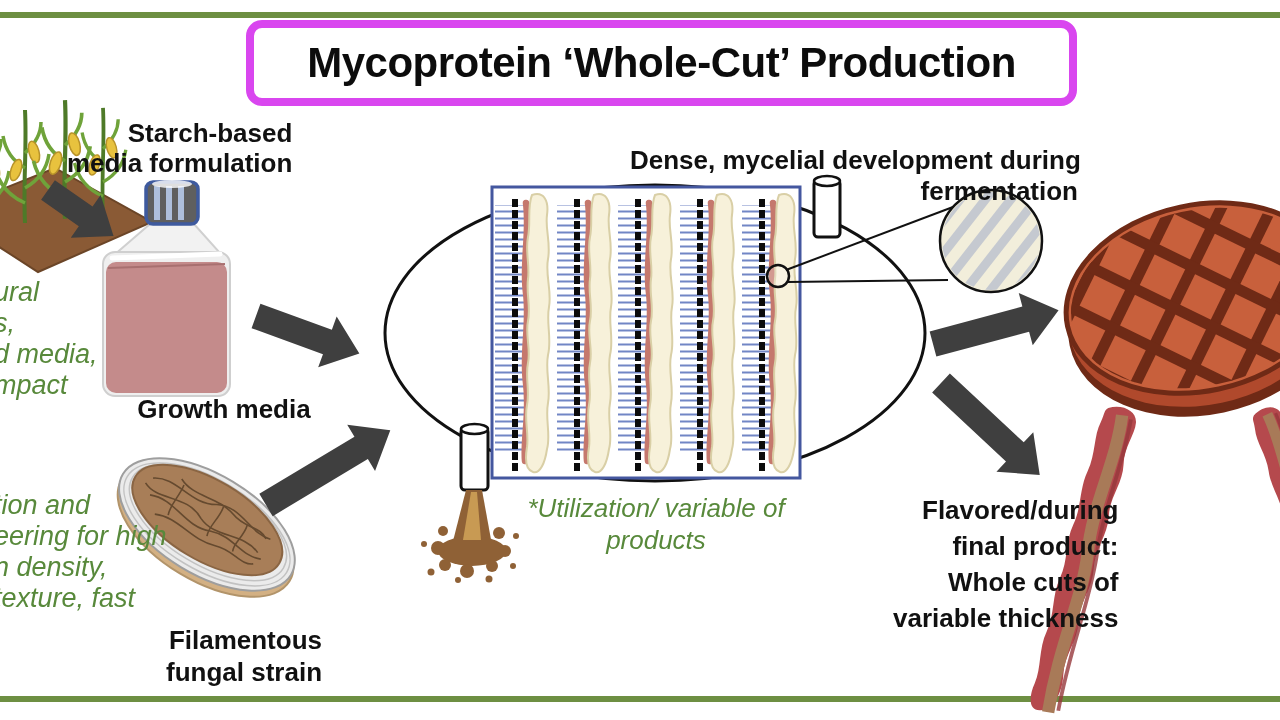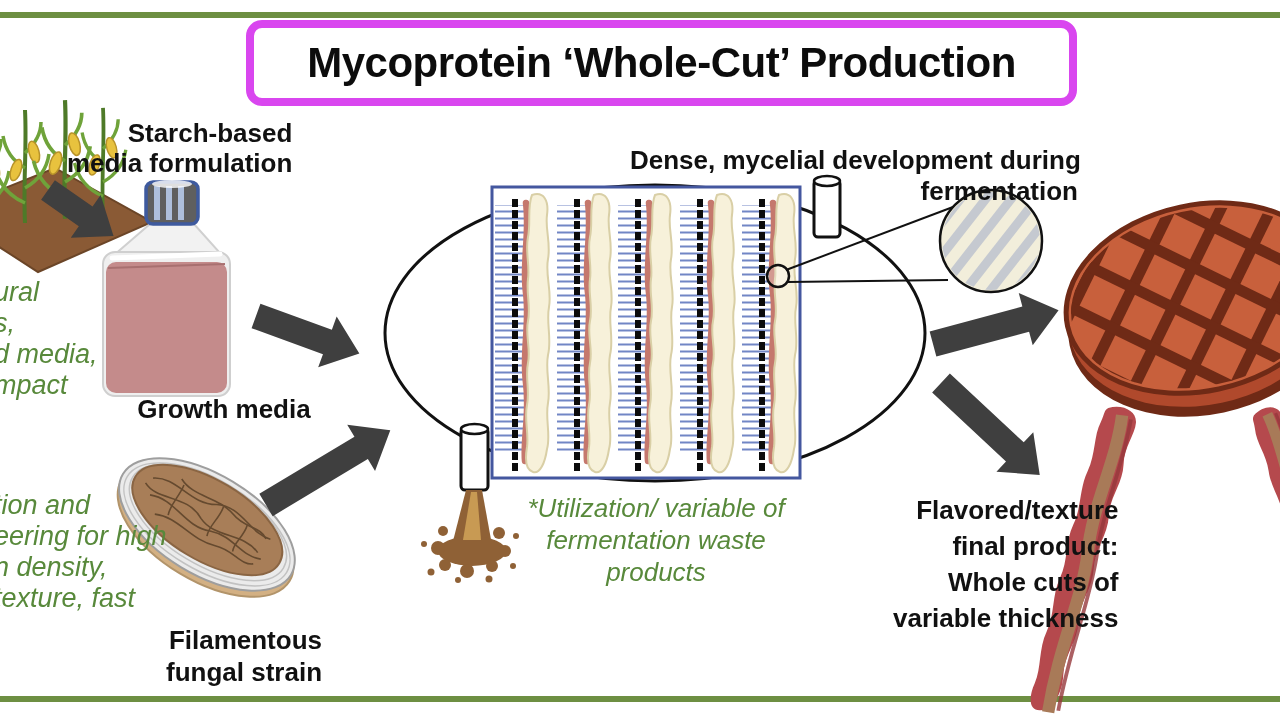--- a/index.html
+++ b/index.html
@@ -215,29 +215,28 @@
   <div>Filamentous</div>
   <div>fungal strain</div>
 </div>
 
 <div class="blabel right" style="left:630px;top:132px;width:448px;line-height:31px;margin-top:13px;">
   <div>Dense, mycelial development during</div>
   <div>fermentation</div>
 </div>
 
 <div class="blabel" style="left:893px;top:492px;line-height:36px;">
-  <div>Flavored/texture</div>
+  <div>Flavored/during</div>
   <div>final product:</div>
   <div>Whole cuts of</div>
   <div>variable thickness</div>
 </div>
 
 <div class="gnote center" style="left:500px;top:492px;width:312px;font-size:26px;line-height:32px;">
   <div>*Utilization/ variable of</div>
-  <div>fermentation waste</div>
   <div>products</div>
 </div>
 
 <div class="gnote" style="left:-6px;top:277px;">
   <div>ural</div>
   <div>s,</div>
   <div>d media,</div>
   <div>mpact</div>
 </div>
 

